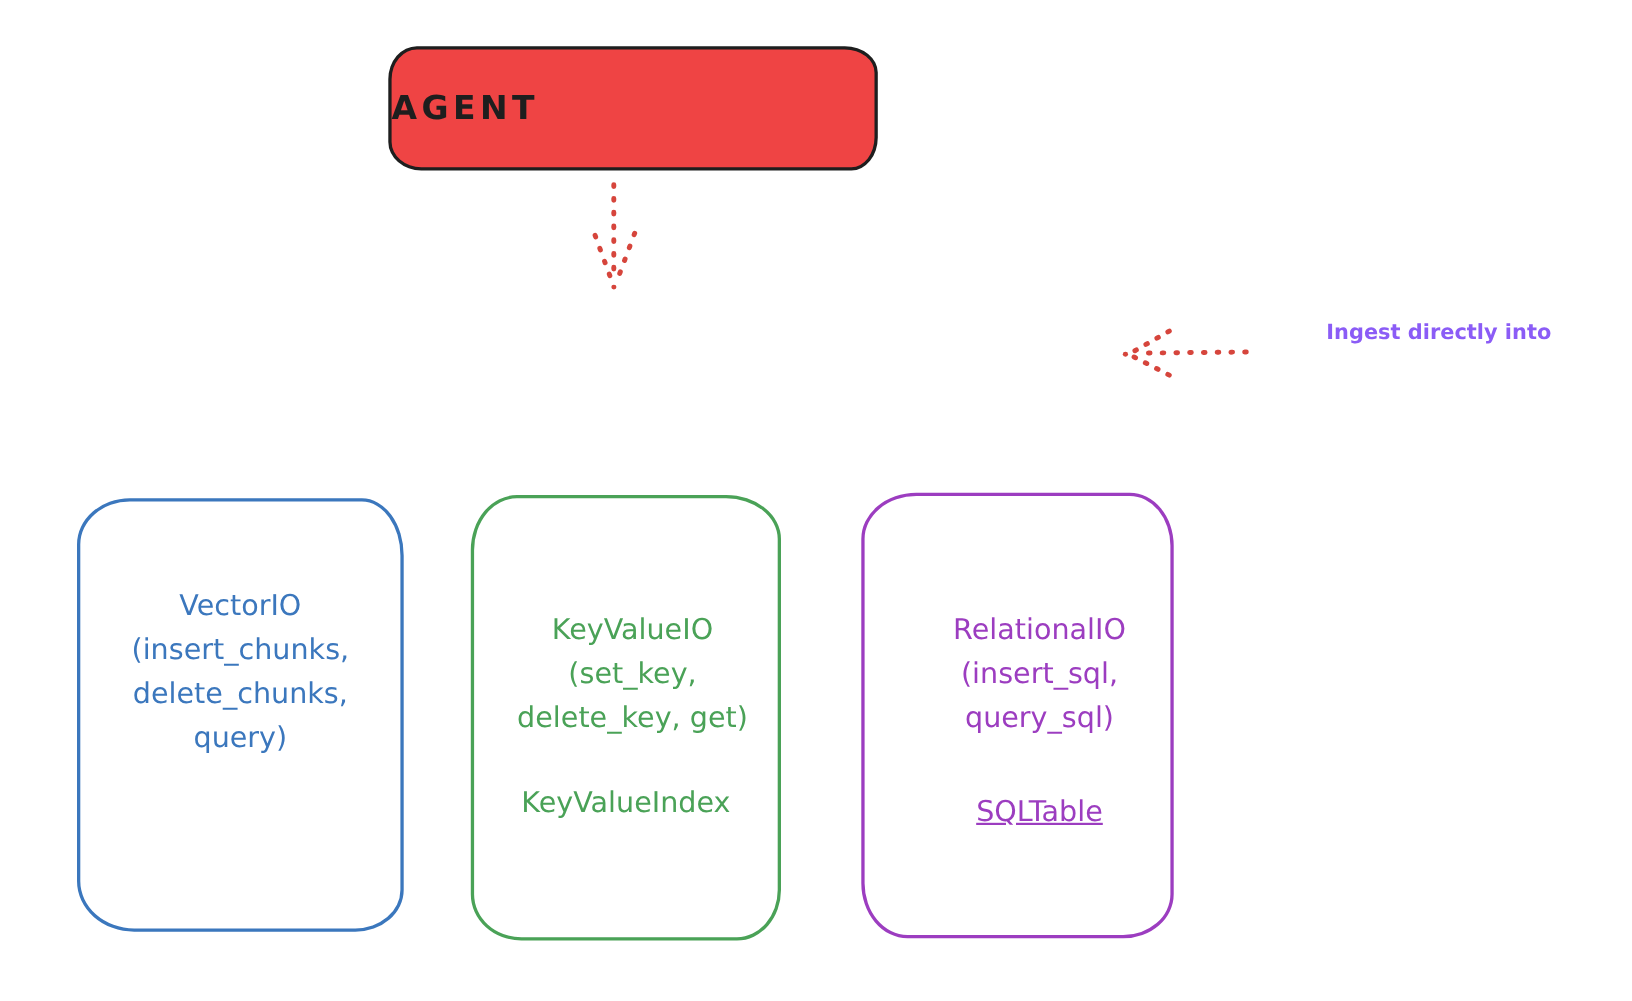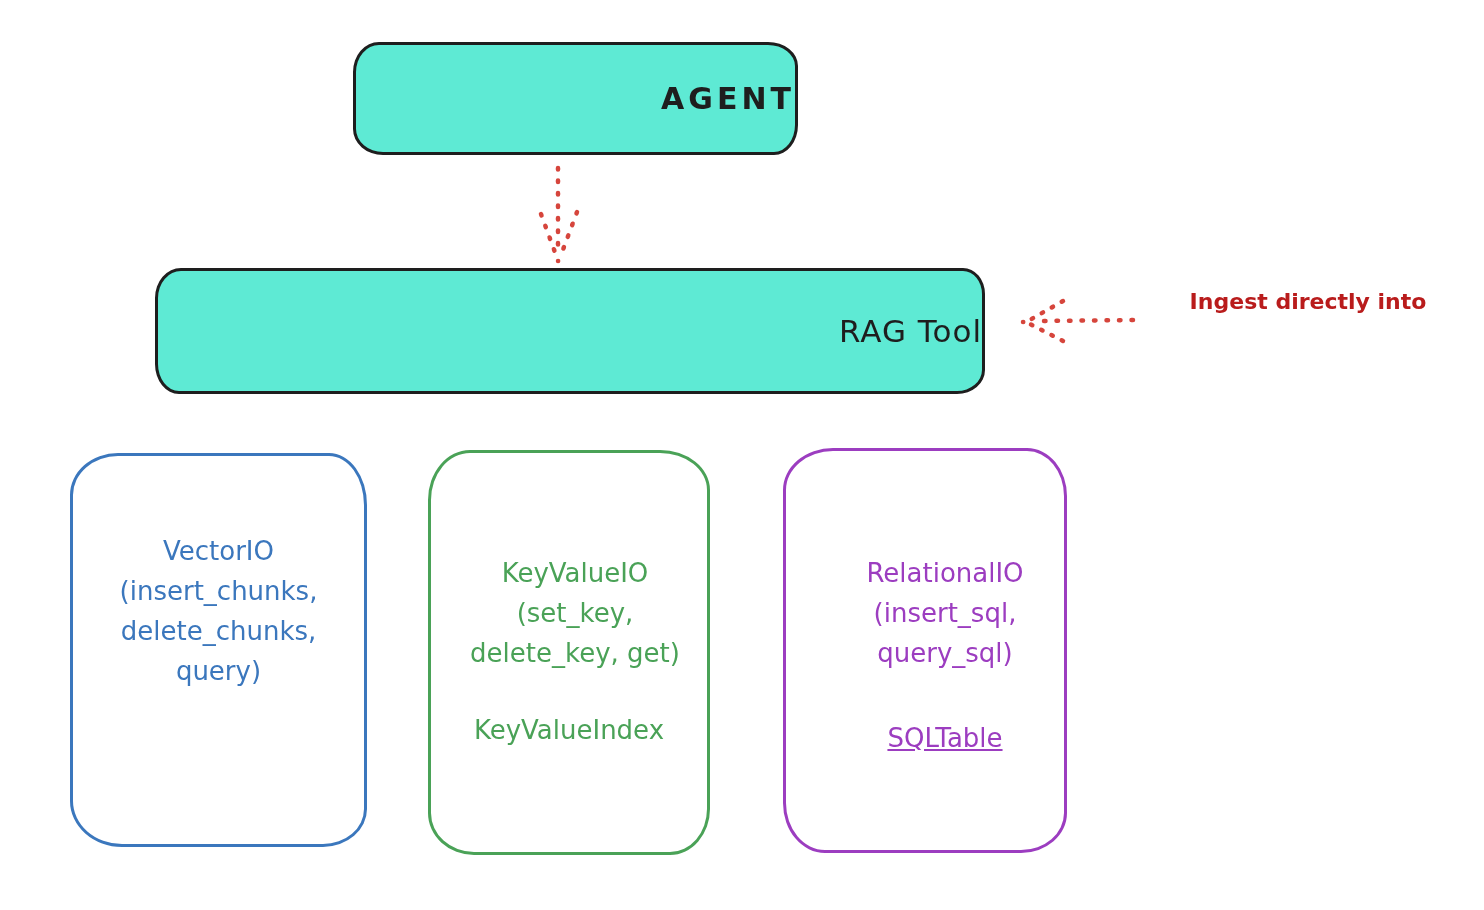--- a/index.html
+++ b/index.html
@@ -6,25 +6,25 @@
   .canvas {
     position: relative;
     width: 1484px;
     height: 910px;
     background: #ffffff;
     font-family: "DejaVu Sans", sans-serif;
     overflow: hidden;
   }
   .box {
     position: absolute;
-    background: #5eead4;
+    background: #ef4444;
     box-sizing: border-box;
     display: flex;
     align-items: center;
-    justify-content: flex-end;
+    justify-content: flex-start;
   }
   .box-black {
     border: 3.5px solid #1e1e1e;
     color: #1e1e1e;
   }
   .agent-box {
     left: 353px; top: 42px; width: 445px; height: 113px;
     border-radius: 26px 30px 24px 30px / 30px 24px 30px 26px;
   }
   .agent-label {
@@ -75,22 +75,22 @@
   .purple-box {
     left: 783px; top: 448px; width: 284px; height: 405px;
     border: 3px solid #9c3dc0;
     border-radius: 50px 40px 46px 42px / 42px 48px 40px 50px;
   }
   .purple-text { color: #9c3dc0; margin-left: 40px; }
   .annotation {
     position: absolute;
     left: 1138px; top: 283px; width: 340px;
     text-align: center;
-    color: #b91c1c;
-    font-size: 22px;
+    color: #8b5cf6;
+    font-size: 19px;
     line-height: 38px;
     font-weight: bold;
   }
   .arrow-svg {
     position: absolute;
     left: 0; top: 0;
     pointer-events: none;
   }
   .dotted-red {
     stroke: #d6453c;
@@ -101,23 +101,20 @@
 </style>
 </head>
 <body>
 
 <div class="canvas">
 
   <div class="box box-black agent-box">
     <span class="agent-label">AGENT</span>
   </div>
 
-  <div class="box box-black ragtool-box">
-    <span class="ragtool-label">RAG Tool</span>
-  </div>
 
   <svg class="arrow-svg" width="1484" height="910">
 
     <g>
       <path class="dotted-red" d="M 558 168 L 558 250" stroke-dasharray="1.5 11"></path>
       <path class="dotted-red" d="M 541 214 L 556 255" stroke-dasharray="1.5 11"></path>
       <path class="dotted-red" d="M 577 212 L 561 255" stroke-dasharray="1.5 11"></path>
       <path class="dotted-red" d="M 558 261 L 558 261" stroke-dasharray="1.5 11"></path>
     </g>
 

